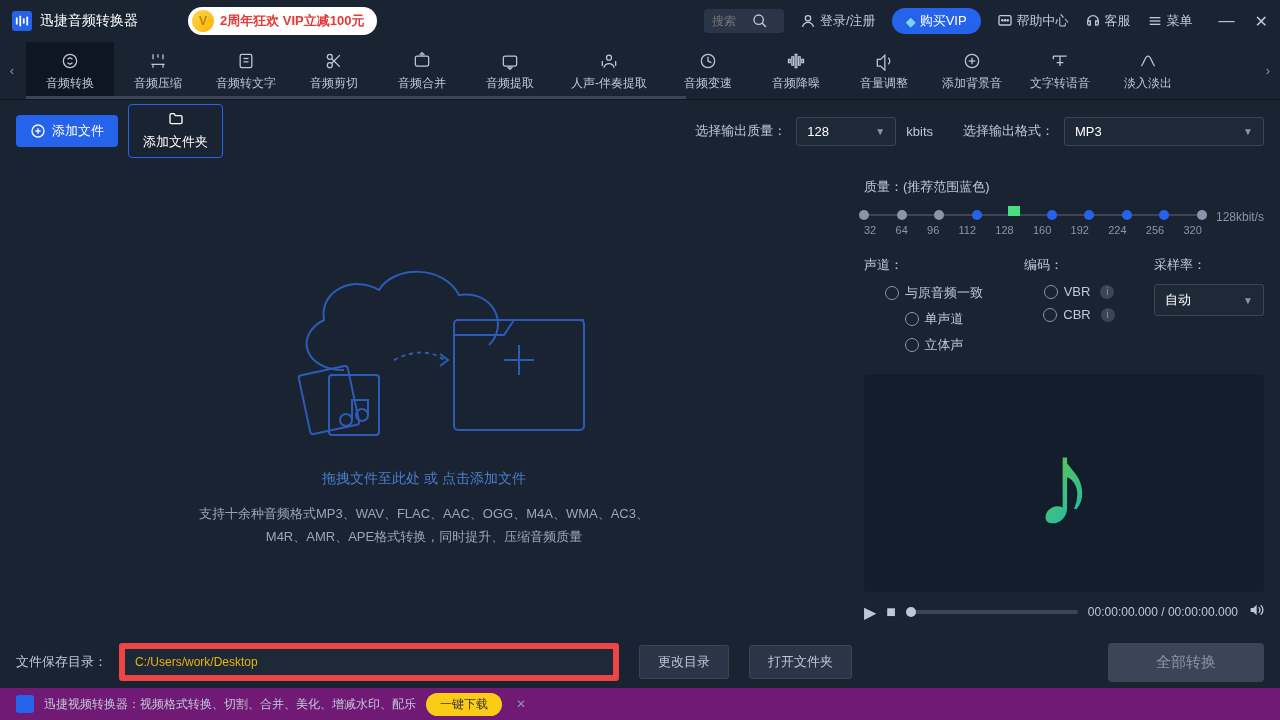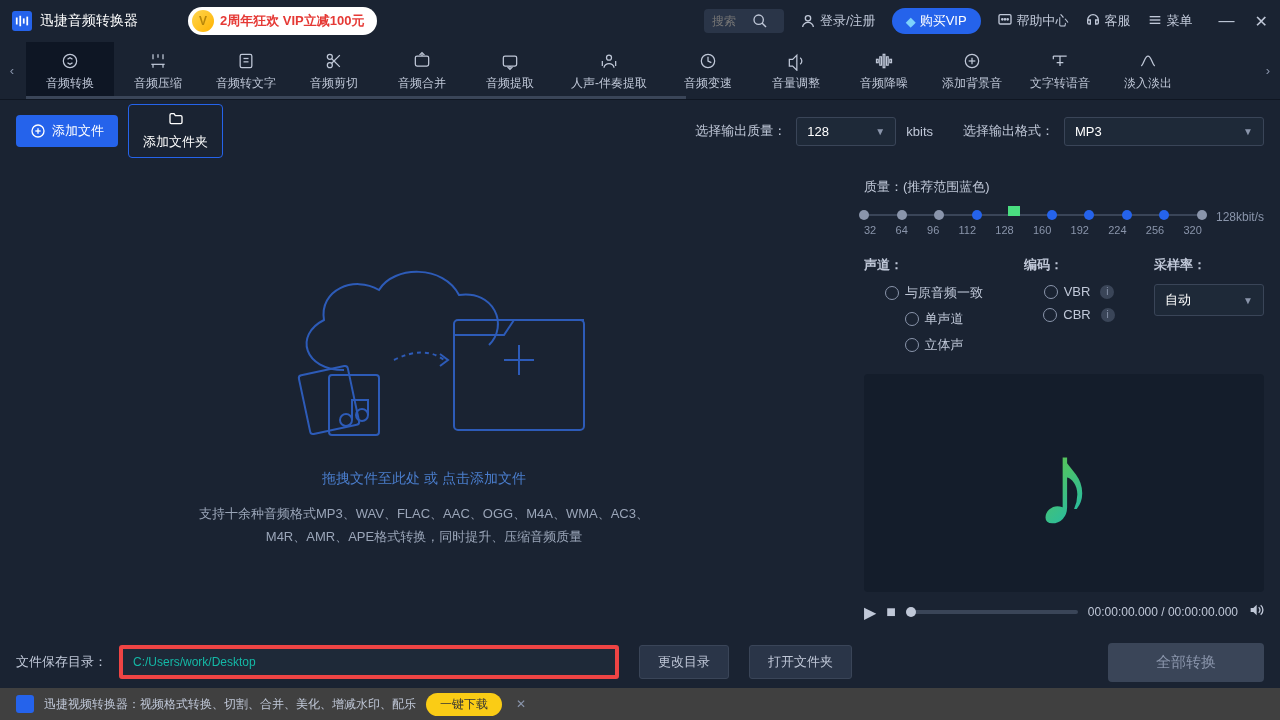--- a/index.html
+++ b/index.html
@@ -13,21 +13,21 @@
     .app-name { color: #fff; font-size: 14px; }
     .promo-badge { margin-left: 50px; display: flex; align-items: center; gap: 6px; background: #fff; border-radius: 14px; padding: 3px 12px 3px 4px; }
     .promo-v { width: 22px; height: 22px; background: linear-gradient(135deg,#ffd54f,#ffb300); border-radius: 50%; display: flex; align-items: center; justify-content: center; color: #b8860b; font-weight: bold; font-size: 12px; }
     .promo-text { color: #e53935; font-weight: bold; font-size: 13px; }
     .titlebar-right { margin-left: auto; display: flex; align-items: center; gap: 16px; }
     .search-box { display: flex; align-items: center; background: #2a3548; border-radius: 4px; padding: 4px 8px; width: 80px; }
     .search-box input { background: none; border: none; outline: none; color: #8a95ab; width: 40px; font-size: 12px; }
     .user-link { display: flex; align-items: center; gap: 4px; color: #c0c8d8; cursor: pointer; }
     .vip-btn { background: #2563eb; color: #fff; border-radius: 14px; padding: 4px 14px; display: flex; align-items: center; gap: 4px; cursor: pointer; font-size: 13px; }
     .vip-diamond { color: #7dd3fc; }
-    .tb-item { display: flex; align-items: flex-start; gap: 4px; cursor: pointer; color: #c0c8d8; }
+    .tb-item { display: flex; align-items: center; gap: 4px; cursor: pointer; color: #c0c8d8; }
     .win-controls { display: flex; gap: 20px; margin-left: 10px; }
     .win-btn { cursor: pointer; color: #c0c8d8; font-size: 16px; }
     
     
     .toolbar-wrap { position: relative; height: 58px; background: #1a2332; border-bottom: 1px solid #0f1622; }
     .tool-nav { position: absolute; top: 50%; transform: translateY(-50%); width: 20px; height: 40px; display: flex; align-items: center; justify-content: center; cursor: pointer; color: #8a95ab; z-index: 2; }
     .tool-nav-left { left: 2px; }
     .tool-nav-right { right: 2px; }
     .toolbar { display: flex; height: 100%; padding: 0 26px; overflow: hidden; }
     .tool-item { flex: 0 0 auto; width: 88px; display: flex; flex-direction: column; align-items: center; justify-content: center; gap: 3px; cursor: pointer; color: #c0c8d8; font-size: 12px; position: relative; }
@@ -63,43 +63,43 @@
     .slider { flex: 1; }
     .slider-track { position: relative; height: 2px; background: #3a4558; margin: 6px 0 8px; }
     .slider-dot { position: absolute; top: -4px; width: 10px; height: 10px; border-radius: 50%; background: #8a95ab; transform: translateX(-50%); }
     .slider-dot.rec { background: #2563eb; }
     .slider-dot.cur { background: #4ade80; top: -8px; width: 0; height: 0; border-left: 6px solid transparent; border-right: 6px solid transparent; border-bottom: 10px solid #4ade80; border-radius: 0; }
     .slider-labels { display: flex; justify-content: space-between; font-size: 11px; color: #8a95ab; }
     .slider-unit { font-size: 12px; color: #8a95ab; margin-top: 2px; }
     
     .settings-row { display: flex; gap: 20px; margin-bottom: 20px; }
     .setting-col { flex: 1; }
-    .setting-label { font-size: 13px; margin-bottom: 10px; display: block; font-weight: bold; }
+    .setting-label { font-size: 13px; margin-bottom: 10px; display: block; }
     .radio-group { display: flex; flex-direction: column; gap: 8px; align-items: center; }
     .radio-item { display: flex; align-items: center; gap: 6px; font-size: 13px; cursor: pointer; }
     .radio-circle { width: 14px; height: 14px; border: 1px solid #8a95ab; border-radius: 50%; }
     .info-icon { width: 14px; height: 14px; background: #3a4558; border-radius: 50%; display: inline-flex; align-items: center; justify-content: center; font-size: 10px; color: #8a95ab; margin-left: 4px; }
     
     .preview-box { height: 218px; background: #141d2b; border-radius: 4px; display: flex; align-items: center; justify-content: center; }
     .note-icon { font-size: 120px; background: linear-gradient(135deg, #84cc16, #06b6d4); -webkit-background-clip: text; background-clip: text; color: transparent; }
     
     .player-controls { display: flex; align-items: center; gap: 10px; padding: 10px 0; }
     .play-btn { cursor: pointer; color: #c0c8d8; font-size: 16px; }
     .progress { flex: 1; height: 4px; background: #3a4558; border-radius: 2px; position: relative; }
     .progress-knob { position: absolute; left: 0; top: -3px; width: 10px; height: 10px; background: #c0c8d8; border-radius: 50%; }
     .time-display { font-size: 12px; color: #c0c8d8; }
     
     
     .bottom-bar { height: 52px; display: flex; align-items: center; padding: 0 16px; gap: 12px; }
-    .path-input { flex: 0 0 500px; background: #1e2938; border: 4px solid #ef4444; border-radius: 3px; padding: 6px 10px; color: #14b8a6; font-size: 12px; }
+    .path-input { flex: 0 0 500px; background: #1e2938; border: 6px solid #ef4444; border-radius: 3px; padding: 6px 10px; color: #eab308; font-size: 12px; }
     .btn-secondary { background: #2a3548; border: 1px solid #3a4558; color: #c0c8d8; border-radius: 3px; padding: 7px 18px; cursor: pointer; font-size: 13px; margin-left: 8px; }
     .btn-convert { margin-left: auto; background: #3a4558; color: #8a95ab; border: none; border-radius: 4px; padding: 10px 48px; font-size: 15px; cursor: pointer; }
     
     
-    .promo-bar { height: 32px; background: #404040; display: flex; align-items: center; padding: 0 16px; gap: 10px; font-size: 12px; }
+    .promo-bar { height: 32px; background: #701a75; display: flex; align-items: center; padding: 0 16px; gap: 10px; font-size: 12px; }
     .promo-app-icon { width: 18px; height: 18px; background: #2563eb; border-radius: 3px; }
     .promo-dl { background: #facc15; color: #333; border-radius: 12px; padding: 3px 14px; cursor: pointer; font-size: 12px; }
     .promo-close { cursor: pointer; color: #8a95ab; margin-left: 4px; }
     
     svg.icon { width: 16px; height: 16px; stroke: currentColor; fill: none; stroke-width: 2; }
   </style>
 </head>
 <body>
 
 <div class="titlebar">
@@ -249,37 +249,37 @@
           <svg viewBox="0 0 24 24">
             <circle cx="12" cy="12" r="8"></circle>
             <polyline points="12,7 12,12 16,14"></polyline>
           </svg>
         </div>
         <span>音频变速</span>
       </div>
       <div class="tool-item">
         <div class="tool-icon">
           <svg viewBox="0 0 24 24">
-            <path d="M4 14v-4h4l5-5v18l-5-5H4z"></path>
-            <path d="M17 8a5 5 0 010 8"></path>
-          </svg>
-        </div>
-        <span>音量调整</span>
-      </div>
-      <div class="tool-item">
-        <div class="tool-icon">
-          <svg viewBox="0 0 24 24">
             <rect x="3" y="10" width="2" height="4"></rect>
             <rect x="7" y="7" width="2" height="10"></rect>
             <rect x="11" y="4" width="2" height="16"></rect>
             <rect x="15" y="7" width="2" height="10"></rect>
             <rect x="19" y="10" width="2" height="4"></rect>
           </svg>
         </div>
         <span>音频降噪</span>
+      </div>
+      <div class="tool-item">
+        <div class="tool-icon">
+          <svg viewBox="0 0 24 24">
+            <path d="M4 14v-4h4l5-5v18l-5-5H4z"></path>
+            <path d="M17 8a5 5 0 010 8"></path>
+          </svg>
+        </div>
+        <span>音量调整</span>
       </div>
       <div class="tool-item">
         <div class="tool-icon">
           <svg viewBox="0 0 24 24">
             <circle cx="12" cy="12" r="8"></circle>
             <line x1="12" y1="8" x2="12" y2="16"></line>
             <line x1="8" y1="12" x2="16" y2="12"></line>
           </svg>
         </div>
         <span>添加背景音</span>

